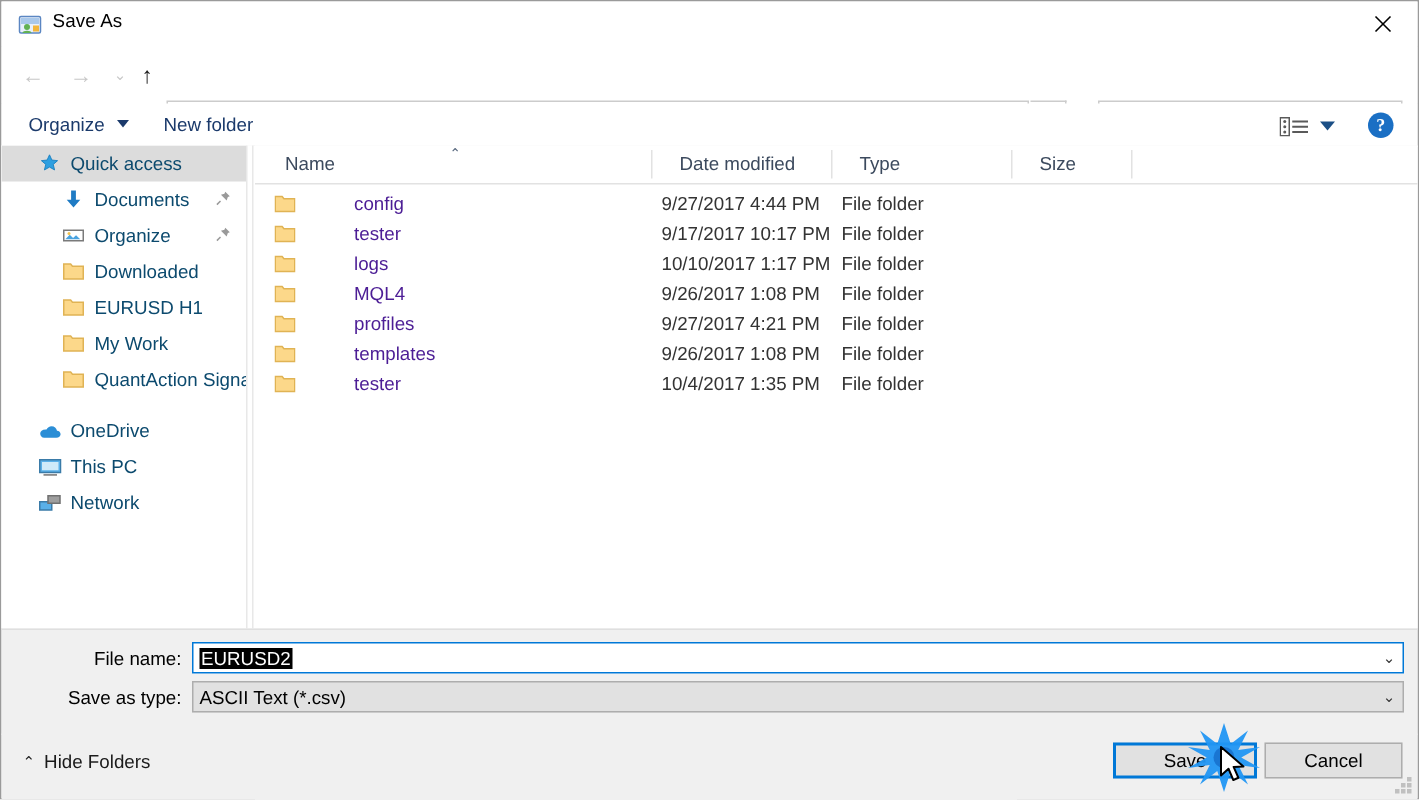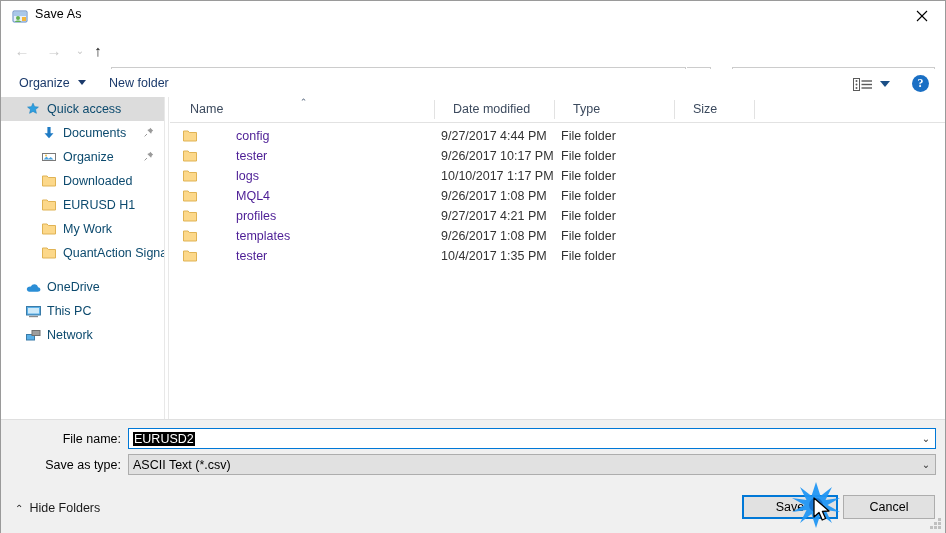--- a/index.html
+++ b/index.html
@@ -671,21 +671,21 @@
         <span class="cell cell-type" style="left:391px;">File folder</span>
         <span class="cell cell-size" style="left:511px;"></span>
       </div>
       <div class="row">
         <span class="folder-ico">
           <svg width="14" height="12" viewBox="0 0 14 12">
               <path d="M0.5 1h4.6l1.2 1.5H13.5v8.5H0.5z" fill="#fcd88a" stroke="#e0b354" stroke-width="1"></path>
             </svg>
         </span>
         <span class="cell cell-name" style="left:34px;">tester</span>
-        <span class="cell cell-date" style="left:271px;">9/26/2017 10:17 PM</span>
+        <span class="cell cell-date" style="left:271px;">9/17/2017 10:17 PM</span>
         <span class="cell cell-type" style="left:391px;">File folder</span>
         <span class="cell cell-size" style="left:511px;"></span>
       </div>
       <div class="row">
         <span class="folder-ico">
           <svg width="14" height="12" viewBox="0 0 14 12">
               <path d="M0.5 1h4.6l1.2 1.5H13.5v8.5H0.5z" fill="#fcd88a" stroke="#e0b354" stroke-width="1"></path>
             </svg>
         </span>
         <span class="cell cell-name" style="left:34px;">logs</span>

